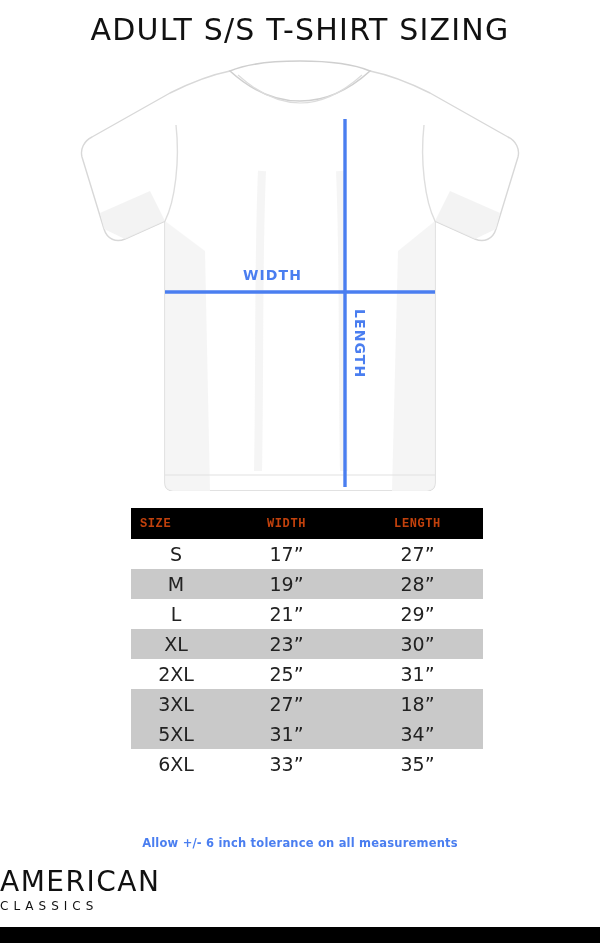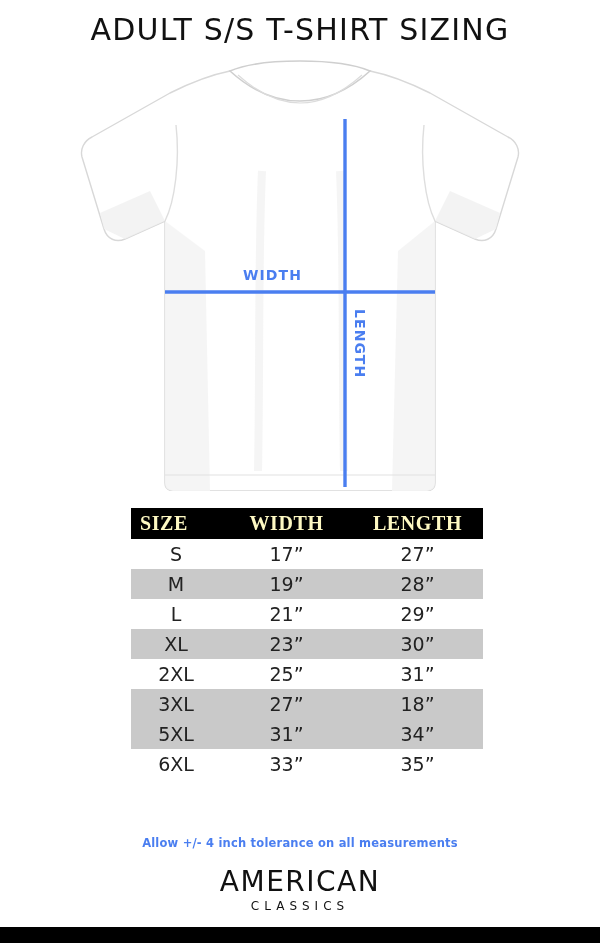--- a/index.html
+++ b/index.html
@@ -75,26 +75,26 @@
     top: 508px;
     width: 338px;
   }
   table.size-table {
     border-collapse: collapse;
     width: 338px;
     table-layout: fixed;
   }
   table.size-table th {
     background: #000000;
-    color: #fef9c3;
-    font-size: 20px;
+    color: #c2410c;
+    font-size: 12px;
     font-weight: bold;
     letter-spacing: 0.6px;
     height: 29px;
-    font-family: Liberation Serif, serif;
+    font-family: Liberation Mono, monospace;
   }
   table.size-table th.c0 { text-align: left; padding-left: 9px; width: 80px; }
   table.size-table th.c1 { text-align: center; width: 129px; }
   table.size-table th.c2 { text-align: center; width: 129px; }
 
   table.size-table td {
     height: 28px;
     font-size: 19px;
     text-align: center;
     color: #222222;
@@ -116,21 +116,20 @@
     font-family: "DejaVu Sans", sans-serif;
     letter-spacing: 0.2px;
   }
 
   
   .brand {
     position: absolute;
     left: 0;
     top: 865px;
     width: 600px;
-    text-align: center;
   }
   .brand-main {
     font-size: 28px;
     letter-spacing: 1.5px;
     color: #111111;
     font-family: "DejaVu Sans", sans-serif;
     font-weight: 400;
   }
   .brand-sub {
     font-size: 12px;
@@ -258,21 +257,21 @@
         </tr>
         <tr class="row-odd">
           <td>6XL</td>
           <td>33”</td>
           <td>35”</td>
         </tr>
       </tbody>
     </table>
   </div>
 
-  <div class="tolerance">Allow +/- 4 inch tolerance on all measurements</div>
+  <div class="tolerance">Allow +/- 6 inch tolerance on all measurements</div>
 
   <div class="brand">
     <div class="brand-main">AMERICAN</div>
     <div class="brand-sub">CLASSICS</div>
   </div>
 
   <div class="footer-bar"></div>
 </div>
 
 </body></html>

